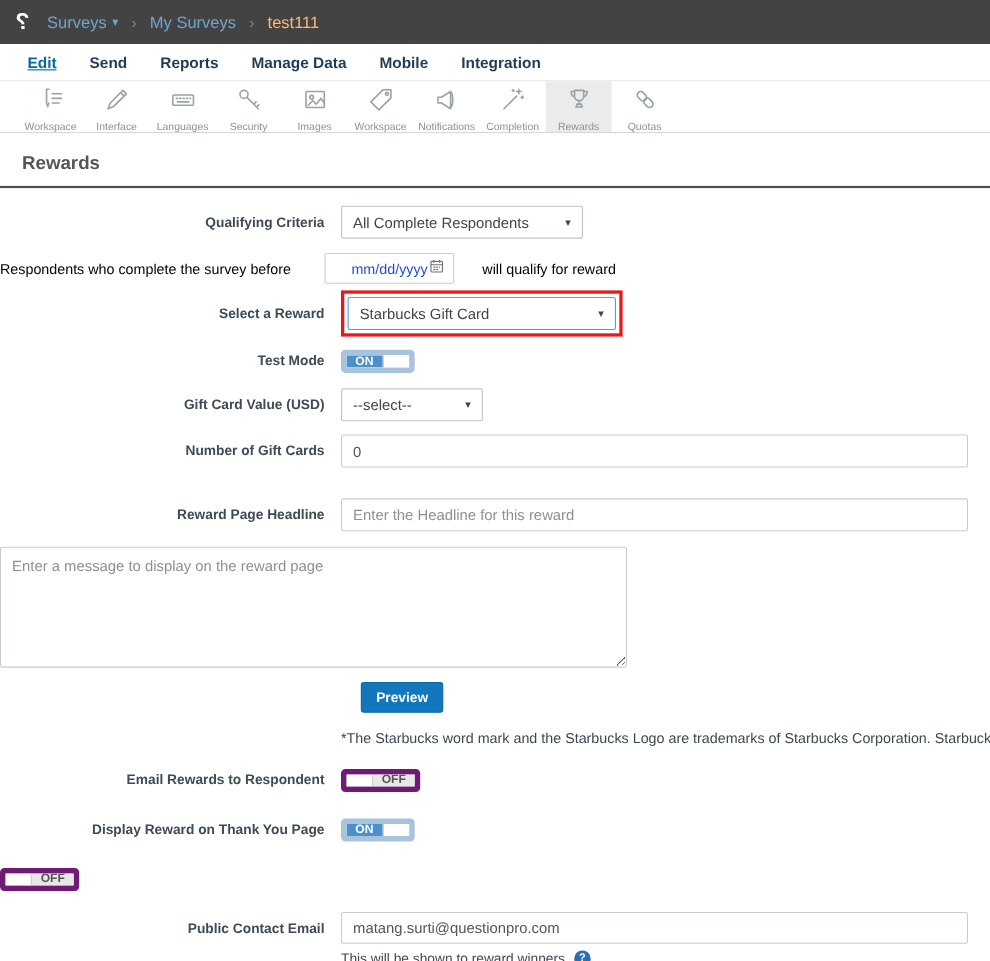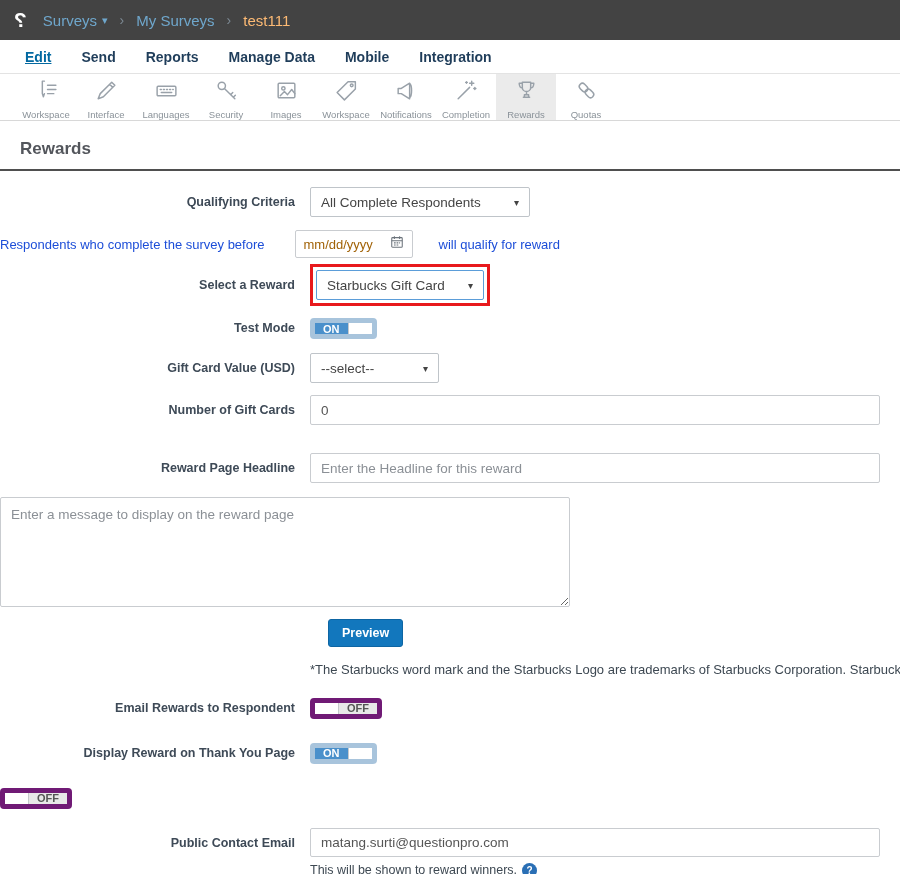--- a/index.html
+++ b/index.html
@@ -47,26 +47,26 @@
     border:1px solid #bfc4c9; background:#fff; height:30px; padding:0 10px;
     font-size:13.5px; color:#444; cursor:pointer; border-radius:2px; }
   .fake-select .caret { font-size:10px; color:#444; margin-left:14px; }
 
   input[type=text], textarea { border:1px solid #c9ccd0; border-radius:2px; font-size:13.5px;
     color:#555; padding:6px 10px; font-family:"Liberation Sans","DejaVu Sans",sans-serif; }
   input::placeholder, textarea::placeholder { color:#8b9096; opacity:1; }
   .wide { width:570px; height:30px; }
   textarea.msg { width:570px; height:110px; resize:both; line-height:1.4; padding-top:8px; }
 
-  .inline-text { font-size:13px; color:#1d4ed8; padding-top:8px; display:inline-block; }
+  .inline-text { font-size:13px; color:#000000; padding-top:8px; display:inline-block; }
   .date-row { display:flex; align-items:flex-start; }
   .date-box { display:inline-flex; align-items:center; justify-content:space-between;
     border:1px solid #c9ccd0; border-radius:2px; height:28px; width:118px;
     padding:0 8px; margin:1px 26px 0 30px; cursor:text; }
-  .date-ph { font-size:13px; color:#a16207; }
+  .date-ph { font-size:13px; color:#1d4ed8;margin-left:16px; }
   .date-box svg { width:14px; height:14px; stroke:#6b737b; fill:none; stroke-width:1.2; }
 
   .red-box { display:inline-block; border:3px solid #e8191c; padding:3px; }
   .blue-border { border:1px solid #5b9dd9 !important; }
 
   
   .toggle { display:inline-flex; height:21px; border-radius:4px; overflow:hidden;
     border:5px solid #701a75; font-size:11px; font-weight:bold; cursor:pointer; margin-top:5px; }
   .toggle .seg { display:flex; align-items:center; padding:0 8px; }
   .toggle .knob { width:24px; background:#fff; }
@@ -229,21 +229,21 @@
         </span>
       </div>
       <span class="inline-text">will qualify for reward</span>
     </div>
   </div>
 
   <div class="row" style="margin-bottom:7px">
     <div class="lbl" style="padding-top:14px">Select a Reward</div>
     <div class="ctl">
       <span class="red-box">
-        <div class="fake-select blue-border" style="width:168px">
+        <div class="fake-select blue-border" style="width:244px">
           <span>Starbucks Gift Card</span>
           <span class="caret">▾</span>
         </div>
       </span>
     </div>
   </div>
 
   <div class="row">
     <div class="lbl">Test Mode</div>
     <div class="ctl">

